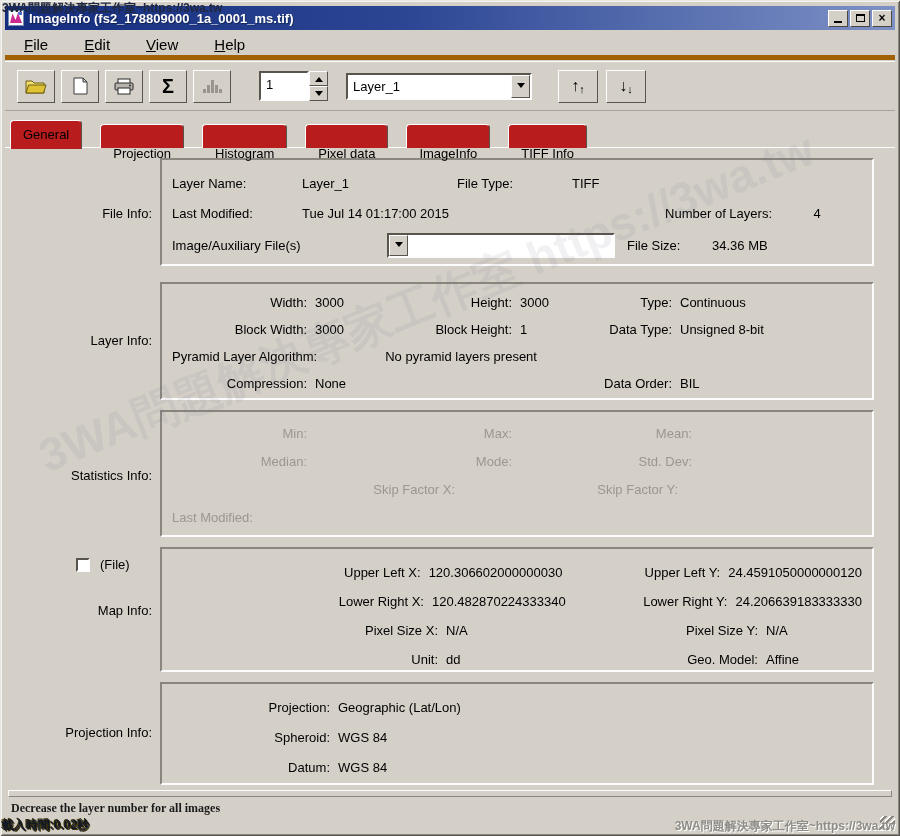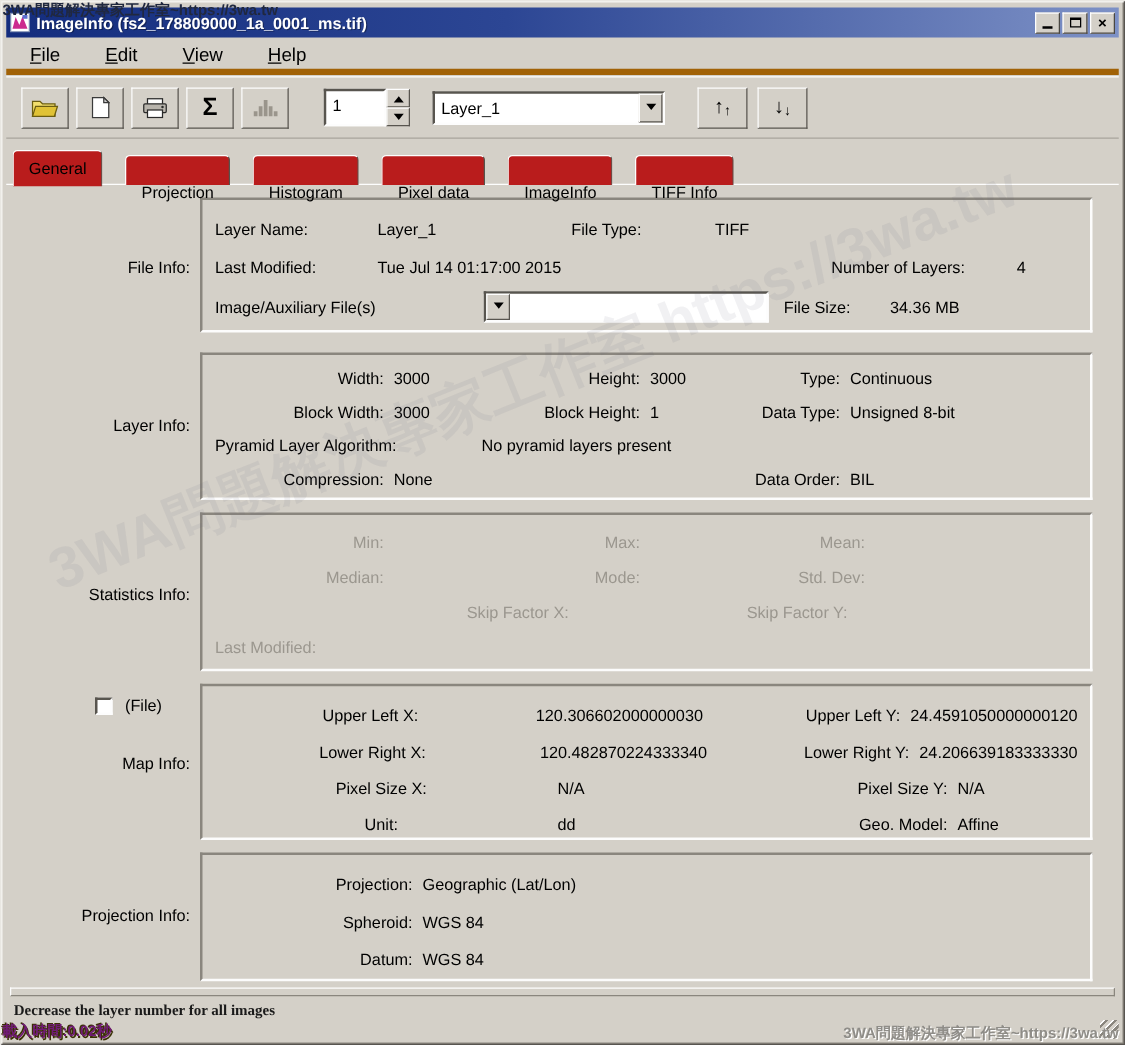--- a/index.html
+++ b/index.html
@@ -118,21 +118,21 @@
   .sl-file { top:206px;padding-left:24px; } .sl-layer { top:333px; } .sl-stats { top:468px; }
   .sl-map { top:603px; } .sl-proj { top:725px; }
   .row { display:flex; align-items:center; font-size:13px; white-space:nowrap; }
   .h30 { height:30px; } .h27 { height:27px; } .h28 { height:28px; } .h29 { height:29px; } .h34 { height:34px; }
   .r { text-align:right; } .center { text-align:center; }
   .val { padding-left:8px; }
   .flex1 { flex:1; }
   .dim { color:#9b978f; }
   .w70{width:70px;} .w85{width:85px;} .w90{width:90px;} .w100{width:100px;} .w105{width:105px;} .w110{width:110px;}
   .w115{width:115px;} .w130{width:130px;} .w135{width:135px;} .w155{width:155px;}
-  .w158{width:158px;} .w170{width:170px;} .w215{width:215px;} .w223{width:223px;} .w230{width:230px;} .w266{width:266px;text-align:center;} .w283{width:283px;}
+  .w158{width:158px;} .w170{width:170px;} .w215{width:215px;} .w223{width:223px;} .w230{width:230px;} .w266{width:266px;} .w283{width:283px;}
   .dd-aux { width:228px; height:25px; }
   .ml12 { margin-left:12px; }
   
   .file-check { position:absolute; left:76px; top:557px; display:flex; align-items:center; gap:10px; }
   .checkbox {
     width:14px; height:14px; background:#fff;
     border:2px solid; border-color:#58554f #fdfdfd #fdfdfd #58554f;
   }
   
   .bottom-sep {
@@ -145,21 +145,21 @@
     display:flex; align-items:flex-start; padding-left:5px;
     font-family:"Liberation Serif", serif; font-size:12px; font-weight:bold; color:#1a1a1a;
   }
   .grip {
     position:absolute; right:5px; bottom:5px; width:15px; height:15px;
     background:repeating-linear-gradient(135deg, transparent 0 2px, #fdfdfd 2px 3px, #8a867e 3px 5px);
   }
   
   .wm { position:absolute; z-index:50; pointer-events:none; white-space:nowrap; font-weight:bold; }
   .wm-top { top:0; left:2px; font-size:12px; color:#20283f; }
-  .wm-load { bottom:2px; left:2px; font-size:12px; color:#701a75; text-shadow:1px 1px 0 #3a2f05, -1px -1px 0 #3a2f05; }
+  .wm-load { bottom:2px; left:2px; font-size:12px; color:#0f172a; text-shadow:1px 1px 0 #3a2f05, -1px -1px 0 #3a2f05; }
   .wm-br { bottom:1px; right:5px; font-size:12px; color:#8f8d88; text-shadow:1px 1px 0 #ffffff; }
   .wm-diag {
     top:430px; left:30px; font-size:46px; color:rgba(95,100,125,0.09);
     transform:rotate(-22deg); transform-origin:left top;
   }
 </style>
 </head>
 <body>
 
 <div class="window">

